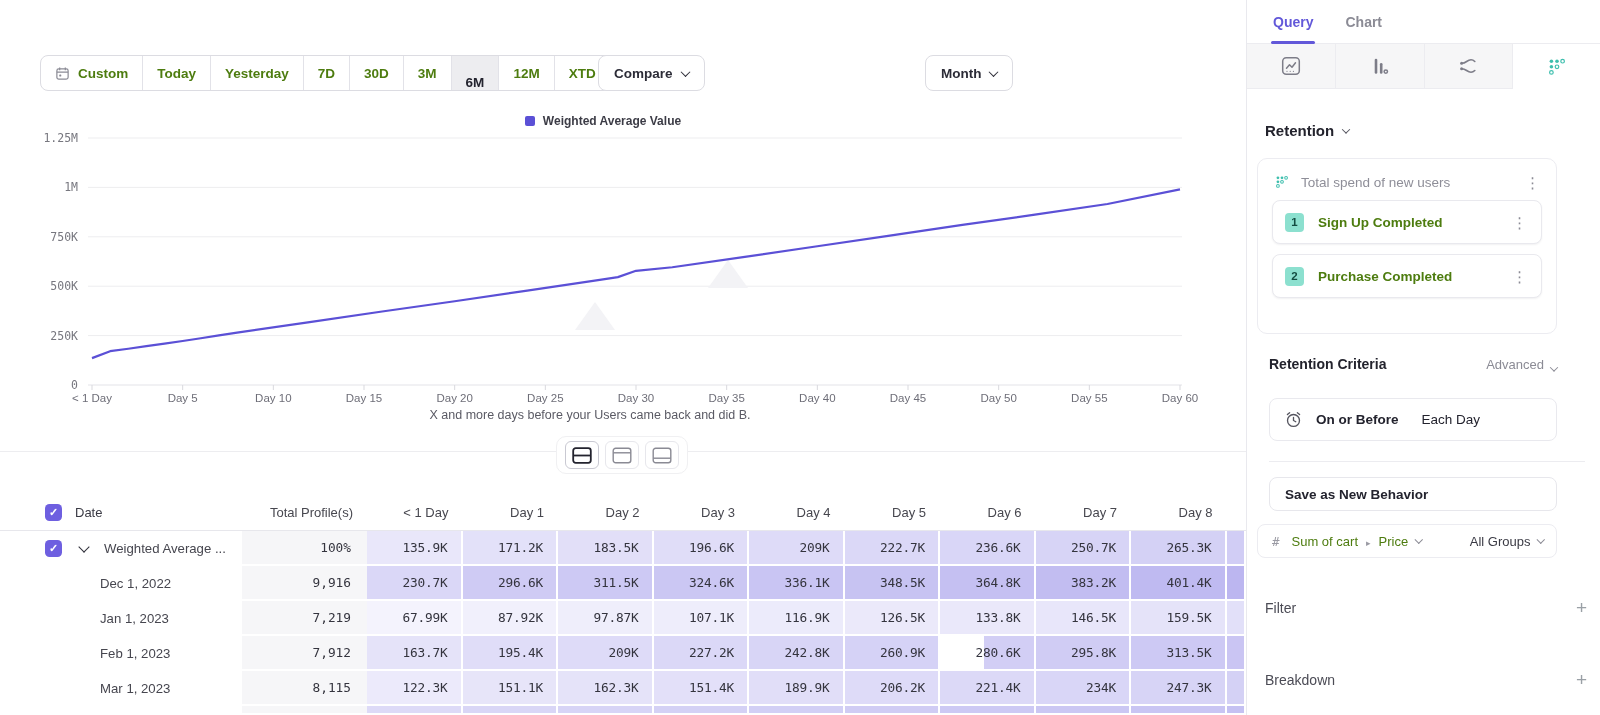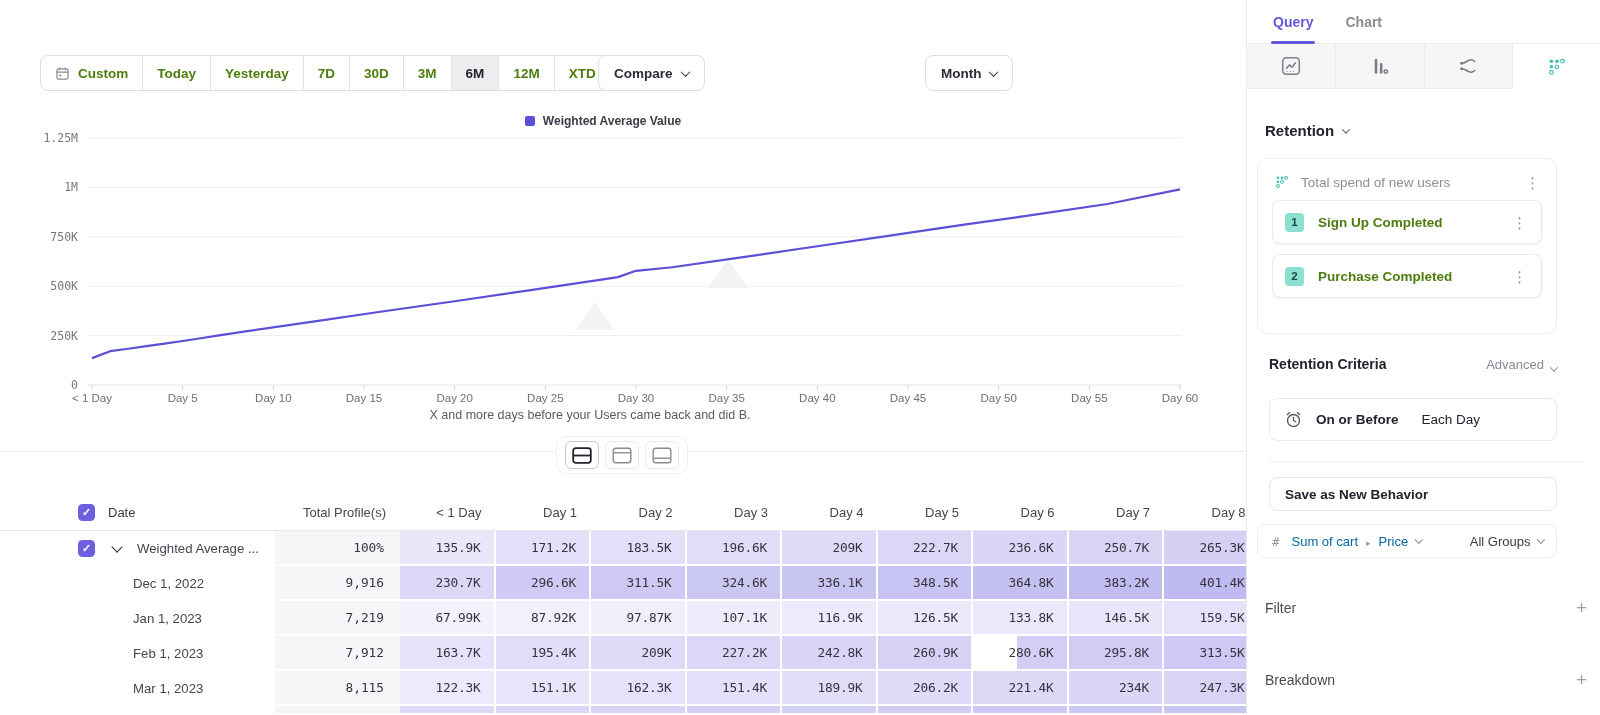--- a/index.html
+++ b/index.html
@@ -9,21 +9,21 @@
 
   
   .main { position:absolute; left:0; top:0; width:1246px; height:715px; background:#fff; }
 
   
   .range-group { position:absolute; left:40px; top:55px; height:36px; display:flex;
     border:1px solid #dcdce2; border-radius:8px; background:#fff; overflow:hidden; }
   .range-btn { display:flex; align-items:center; gap:8px; padding:0 14px; font-size:13.5px;
     color:#4d7c0f; border-left:1px solid #e2e2e8; cursor:pointer; white-space:nowrap;font-weight:bold; }
   .range-btn:first-child { border-left:none; }
-  .range-btn.active { background:#ededf0; color:#23232e; font-weight:700; }
+  .range-btn.active { background:#ededf0; color:#23232e; font-weight:700;align-items:flex-end; }
   .btn { position:absolute; top:55px; height:36px; display:flex; align-items:center; gap:9px;
     padding:0 15px; border:1px solid #dcdce2; border-radius:8px; background:#fff;
     font-size:13.5px; font-weight:600; color:#2c2c37; cursor:pointer; white-space:nowrap; }
   .chev { display:inline-block; width:7px; height:7px; border-right:1.6px solid currentColor;
     border-bottom:1.6px solid currentColor; transform:rotate(45deg) translate(-1px,-1px); }
   .chev.gray { color:#8b8b95; }
 
   
   .chart-area { position:absolute; left:0; top:100px; width:1246px; height:350px; }
   .legend { position:absolute; left:0; right:40px; top:14px; display:flex; justify-content:center;
@@ -39,21 +39,21 @@
   
   .section-divider { position:absolute; left:0; top:451px; width:1246px; height:1px; background:#ededf0; }
   .toggle-wrap { position:absolute; left:556px; top:436px; display:flex; gap:6px; background:#fff;
     padding:4px 8px; border:1px solid #f0f0f2; border-radius:10px; }
   .toggle-btn { width:34px; height:28px; display:flex; align-items:center; justify-content:center;
     border:1px solid #e7e7ec; border-radius:6px; background:#fff; color:#8a8a94; cursor:pointer; }
   .toggle-btn.active { color:#23232e; border-color:#c9c9d2; }
 
   
   .table { position:absolute; left:0; top:495px; width:1246px; }
-  .trow { display:grid; grid-template-columns:242px 125px repeat(9,95.5px) 1fr; height:35px;padding-left:33px; }
+  .trow { display:grid; grid-template-columns:242px 125px repeat(9,95.5px) 1fr; height:35px; }
   .trow.thead { height:36px; border-bottom:1px solid #e7e7ec; }
   .hcell { display:flex; align-items:center; font-size:13px; color:#47474f; }
   .hnum { justify-content:flex-end; padding-right:14px; }
   .hdate { padding-left:45px; gap:13px; font-weight:400; color:#3a3a44; }
   .checkbox { width:17px; height:17px; border-radius:4.5px; background:#6e5fe0; flex:0 0 auto;
     display:flex; align-items:center; justify-content:center; cursor:pointer; }
   .checkbox::after { content:"✓"; color:#fff; font-size:11px; font-weight:700; }
   .c-date { display:flex; align-items:center; padding-left:100px; font-size:13.2px; color:#46464f; }
   .c-date.first { padding-left:45px; gap:10px; }
   .expander { width:8px; height:8px; border-right:1.7px solid #2f2f3a; border-bottom:1.7px solid #2f2f3a;
@@ -105,21 +105,21 @@
   .criteria-card .t1 { font-size:13.5px; font-weight:600; color:#23232e; }
   .criteria-card .t2 { font-size:13.5px; color:#23232e; margin-left:10px; }
   .pdivider { position:absolute; left:22px; top:461px; width:316px; height:1px; background:#ececf0; }
   .save-btn { position:absolute; left:22px; top:477px; width:288px; height:34px;
     border:1px solid #e7e7ec; border-radius:8px; background:#fff; display:flex; align-items:center;
     padding-left:15px; font-size:13.5px; font-weight:600; color:#23232e; cursor:pointer; }
   .measure-card { position:absolute; left:10px; top:524px; width:300px; height:34px;
     border:1px solid #ececf1; border-radius:8px; display:flex; align-items:center;
     padding:0 13px 0 14px; gap:8px; }
   .m-hash { font-family:"DejaVu Sans Mono", monospace; font-size:12.5px; color:#9a9aa3; }
-  .m-prop { font-size:13px; color:#0369a1; margin-left:4px; cursor:pointer; }
+  .m-prop { font-size:13px; color:#4d7c0f; margin-left:4px; cursor:pointer; }
   .m-caret::before { content:"▸"; font-size:9px; color:#9a9aa3; }
   .m-groups { margin-left:auto; display:flex; align-items:center; gap:7px; font-size:13px;
     color:#3a3a44; cursor:pointer; }
   .add-row { position:absolute; left:18px; width:322px; height:28px; display:flex;
     align-items:center; justify-content:space-between; cursor:pointer; }
   .add-row .al { font-size:14px; color:#4b4b55; }
   .plus::before { content:"+"; font-size:19px; font-weight:300; color:#9aa0a6; }
 </style>
 </head>
 <body>

